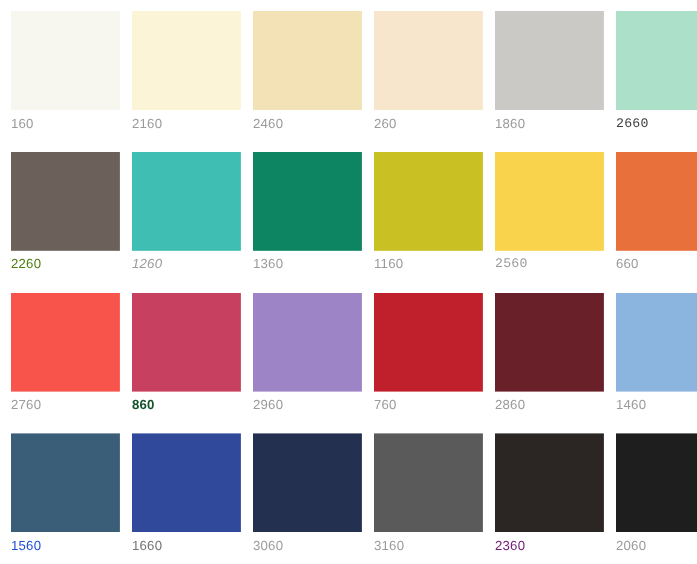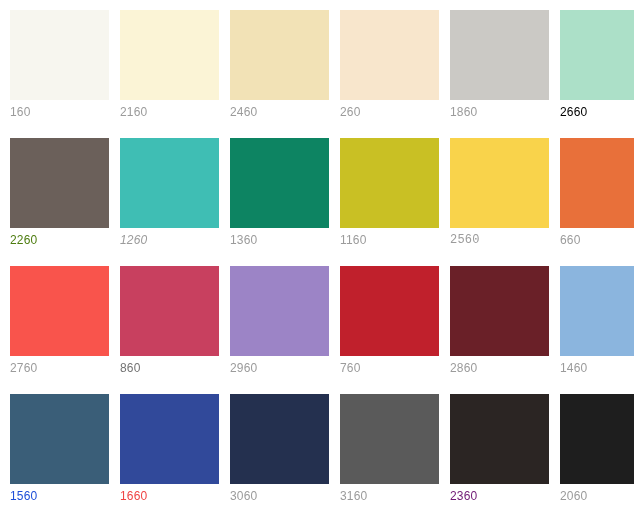--- a/index.html
+++ b/index.html
@@ -65,21 +65,21 @@
     <div class="swatch-cell">
       <div class="swatch-chip" style="background-color: rgb(248, 230, 204);"></div>
       <div class="swatch-label" style="color: rgb(155, 155, 155);">260</div>
     </div>
     <div class="swatch-cell">
       <div class="swatch-chip" style="background-color: rgb(203, 201, 197);"></div>
       <div class="swatch-label" style="color: rgb(155, 155, 155);">1860</div>
     </div>
     <div class="swatch-cell">
       <div class="swatch-chip" style="background-color: rgb(172, 224, 200);"></div>
-      <div class="swatch-label" style="color: #000000;">2660</div>
+      <div class="swatch-label" style="color: #404040; font-family: Liberation Mono, monospace;">2660</div>
     </div>
     <div class="swatch-cell">
       <div class="swatch-chip" style="background-color: rgb(107, 96, 90);"></div>
       <div class="swatch-label" style="color: #4d7c0f;">2260</div>
     </div>
     <div class="swatch-cell">
       <div class="swatch-chip" style="background-color: rgb(63, 190, 180);"></div>
       <div class="swatch-label" style="color: rgb(155, 155, 155); font-style: italic;">1260</div>
     </div>
     <div class="swatch-cell">
@@ -97,21 +97,21 @@
     <div class="swatch-cell">
       <div class="swatch-chip" style="background-color: rgb(232, 112, 58);"></div>
       <div class="swatch-label" style="color: rgb(155, 155, 155);">660</div>
     </div>
     <div class="swatch-cell">
       <div class="swatch-chip" style="background-color: rgb(249, 84, 76);"></div>
       <div class="swatch-label" style="color: rgb(155, 155, 155);">2760</div>
     </div>
     <div class="swatch-cell">
       <div class="swatch-chip" style="background-color: rgb(200, 64, 95);"></div>
-      <div class="swatch-label" style="color: #737373;">860</div>
+      <div class="swatch-label" style="color: #14532d; font-weight: bold;">860</div>
     </div>
     <div class="swatch-cell">
       <div class="swatch-chip" style="background-color: rgb(156, 132, 198);"></div>
       <div class="swatch-label" style="color: rgb(155, 155, 155);">2960</div>
     </div>
     <div class="swatch-cell">
       <div class="swatch-chip" style="background-color: rgb(192, 32, 44);"></div>
       <div class="swatch-label" style="color: rgb(155, 155, 155);">760</div>
     </div>
     <div class="swatch-cell">
@@ -121,21 +121,21 @@
     <div class="swatch-cell">
       <div class="swatch-chip" style="background-color: rgb(139, 181, 222);"></div>
       <div class="swatch-label" style="color: rgb(155, 155, 155);">1460</div>
     </div>
     <div class="swatch-cell">
       <div class="swatch-chip" style="background-color: rgb(58, 94, 120);"></div>
       <div class="swatch-label" style="color: #1d4ed8;">1560</div>
     </div>
     <div class="swatch-cell">
       <div class="swatch-chip" style="background-color: rgb(49, 73, 154);"></div>
-      <div class="swatch-label" style="color: #ef4444;">1660</div>
+      <div class="swatch-label" style="color: #737373;">1660</div>
     </div>
     <div class="swatch-cell">
       <div class="swatch-chip" style="background-color: rgb(36, 48, 79);"></div>
       <div class="swatch-label" style="color: rgb(155, 155, 155);">3060</div>
     </div>
     <div class="swatch-cell">
       <div class="swatch-chip" style="background-color: rgb(90, 90, 90);"></div>
       <div class="swatch-label" style="color: rgb(155, 155, 155);">3160</div>
     </div>
     <div class="swatch-cell">

